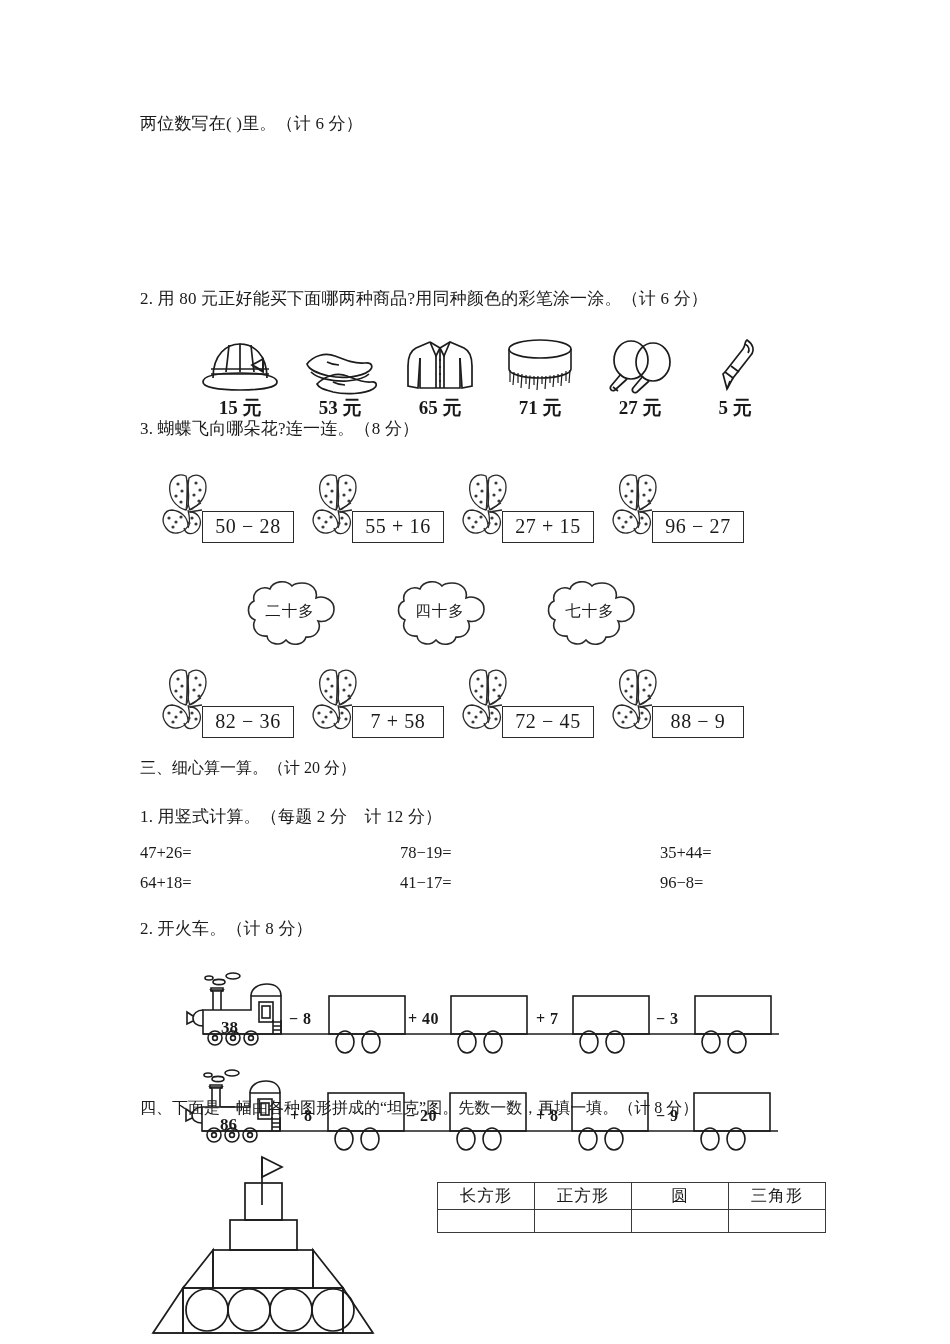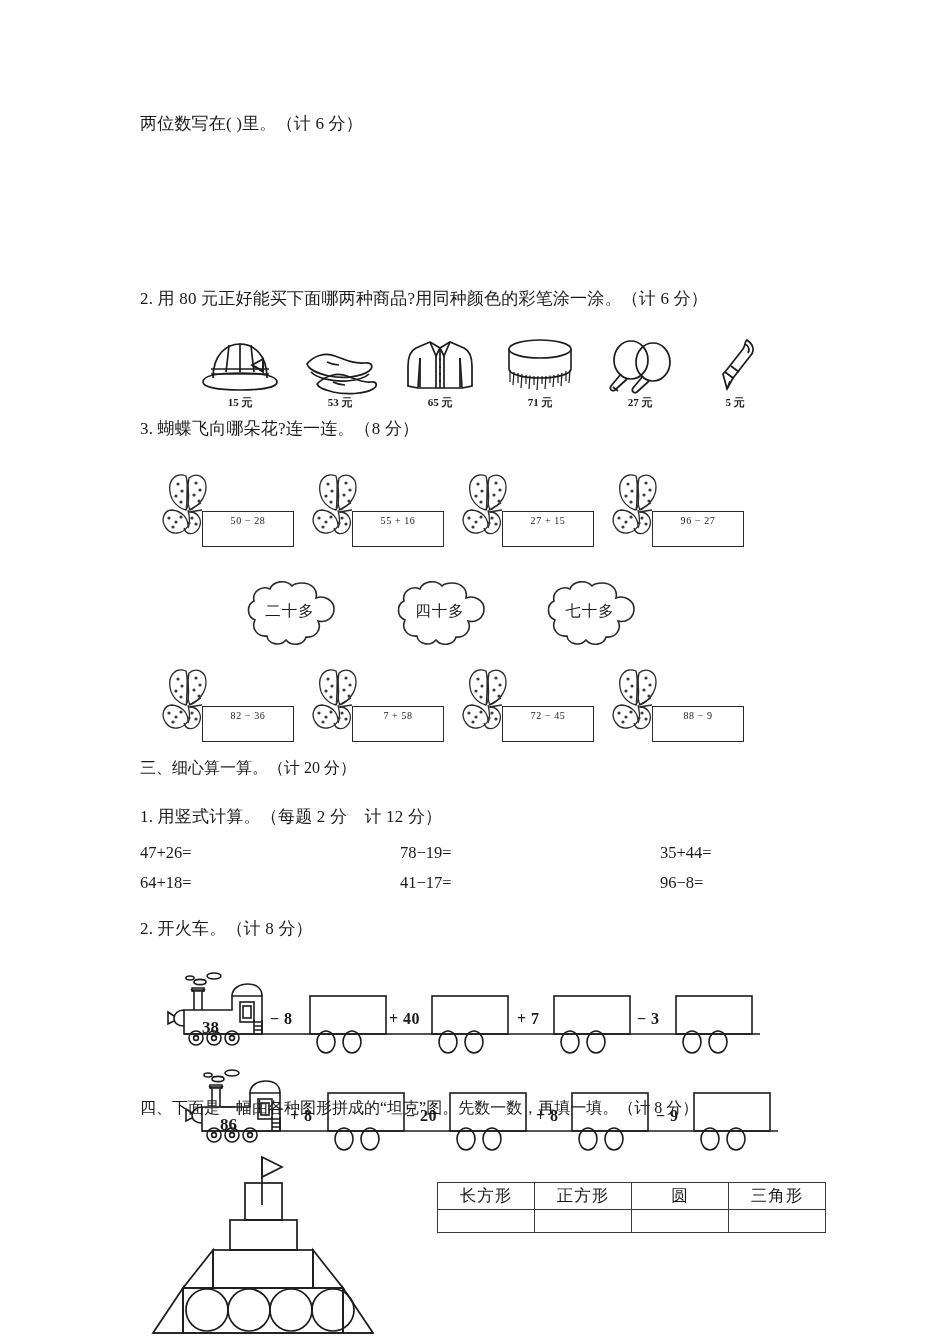--- a/index.html
+++ b/index.html
@@ -45,21 +45,21 @@
     flex-direction: column;
     align-items: center;
   }
   .good-art {
     height: 58px;
     display: flex;
     align-items: flex-end;
     justify-content: center;
   }
   .good-price {
-    font-size: 11px;
+    font-size: 19px;
     font-weight: 700;
     font-family: "Liberation Serif", serif;
     margin-top: 1px;
     white-space: nowrap;
   }
 
   
   .bfly-row {
     display: flex;
   }
@@ -71,24 +71,24 @@
   .bfly-art {
     position: absolute;
     left: 6px;
     top: 0px;
   }
   .bfly-box {
     position: absolute;
     left: 52px;
     top: 41px;
     min-width: 76px;
-    padding: 3px 7px 20px 7px;
+    padding: 3px 7px 4px 7px;
     border: 1.3px solid #2b2b2b;
     background: #fff;
-    font-size: 10px;
+    font-size: 20px;
     text-align: center;
     font-family: "Liberation Serif", serif;
     white-space: nowrap;
     letter-spacing: 0.6px;
   }
 
   
   .flower-row { display: flex; }
   .flower-cell {
     width: 150px;
@@ -448,21 +448,21 @@
     <div class="calc-item">47+26=</div>
     <div class="calc-item">78−19=</div>
     <div class="calc-item">35+44=</div>
     <div class="calc-item">64+18=</div>
     <div class="calc-item">41−17=</div>
     <div class="calc-item">96−8=</div>
   </div>
 
   <div class="abs qtext" style="left:140px; top:918px;">2. 开火车。（计 8 分）</div>
 
-  <div class="abs" style="left:160px; top:962px; width:640px; height:92px;">
+  <div class="abs" style="left:179px; top:962px; width:640px; height:92px;">
     <svg width="640" height="92" viewBox="0 0 640 92">
       <g transform="translate(10,16)">
         <use href="#loco-art"></use>
       </g>
 
       <g stroke="#1c1c1c" stroke-width="1.5" fill="none">
         <path d="M102 72 L600 72"></path>
       </g>
       <g transform="translate(150,34)">
           <use href="#wagon-art"></use>

